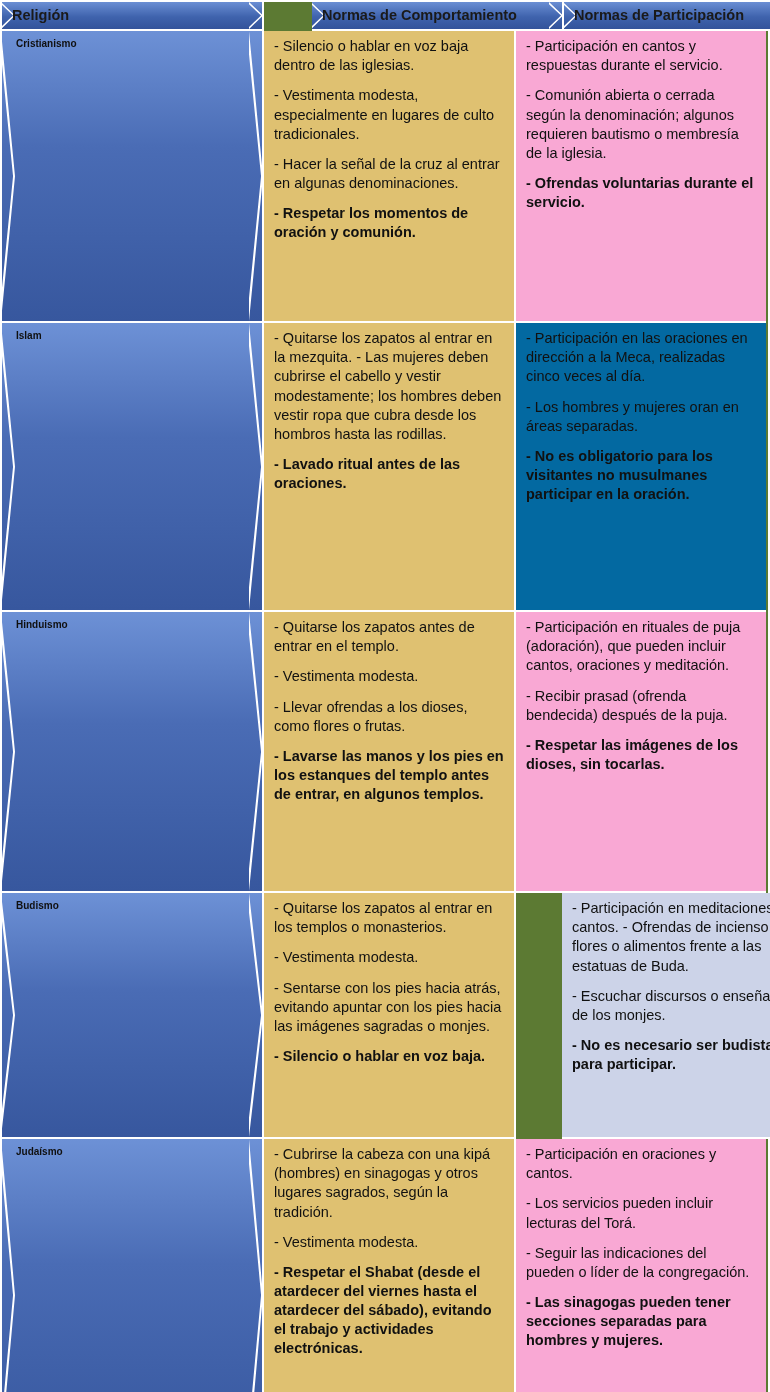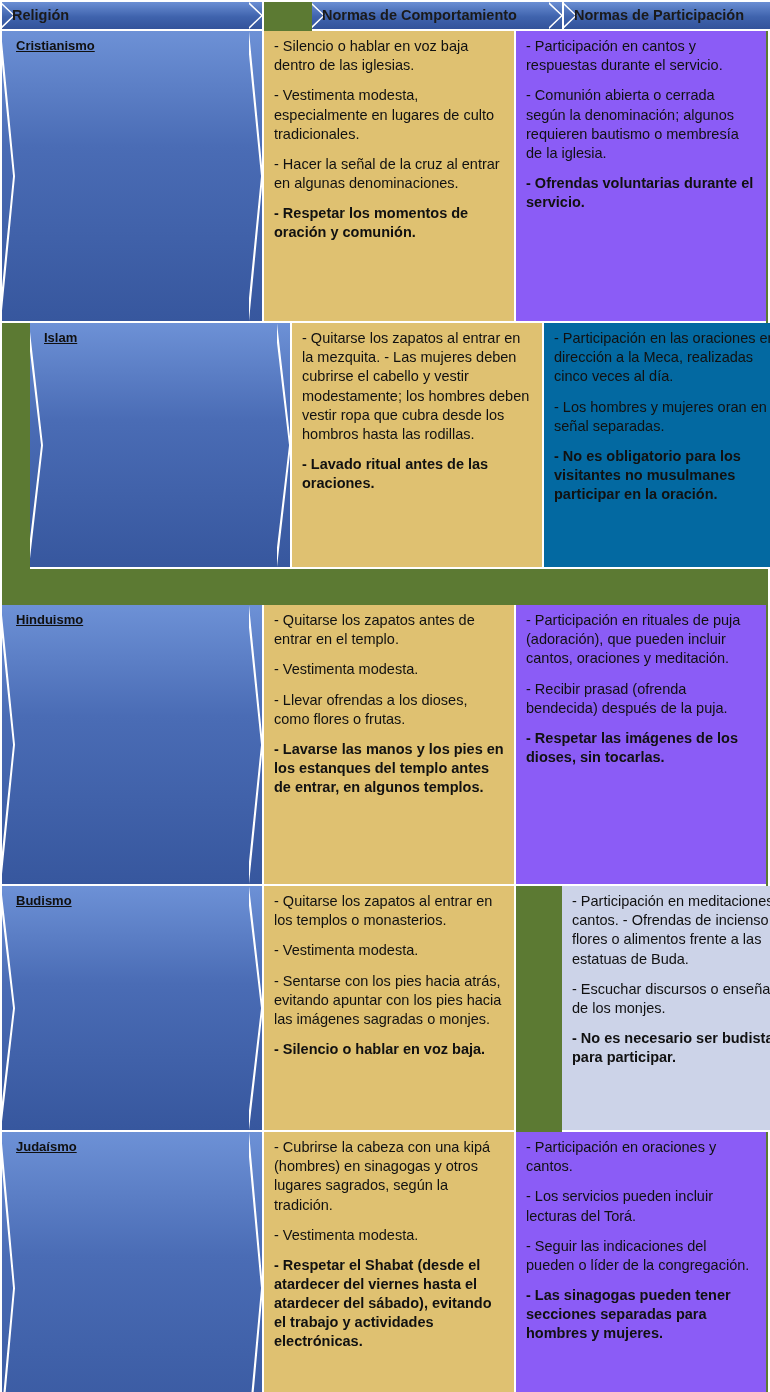--- a/index.html
+++ b/index.html
@@ -94,32 +94,31 @@
     right: -1px;
     background: #ffffff;
     clip-path: polygon(0 0, 100% 50%, 0 100%, 0 92%, 86% 50%, 0 8%);
   }
 
   
   .relig {
     background: linear-gradient(180deg,#6d91d6 0%, #4a6cb5 40%, #37579e 100%);
     font-weight: bold;
     color: #101010;
-    font-size: 13px;
+    font-size: 10px;
     padding-left: 14px;
-    text-decoration: underline;
   }
   .relig .label { position: relative; z-index: 3; }
 
   
   .comp {
     background: #dfc171;
   }
   
-  .part-tan { background: #8b5cf6; }
+  .part-tan { background: #f9a8d4; }
   .part-blue { background: #0369a1; }
   .part-lav { background: #ccd3e8; margin-left: 46px; }
 
   .cell p {
     margin: 0 0 11px 0;
   }
   .cell p:last-child { margin-bottom: 0; font-weight: bold; }
 </style>
 </head>
 <body>
@@ -154,37 +153,37 @@
           <p>- Vestimenta modesta, especialmente en lugares de culto tradicionales.</p>
           <p>- Hacer la señal de la cruz al entrar en algunas denominaciones.</p>
           <p>- Respetar los momentos de oración y comunión.</p>
         </div>
         <div class="cell col-part part-tan">
           <p>- Participación en cantos y respuestas durante el servicio.</p>
           <p>- Comunión abierta o cerrada según la denominación; algunos requieren bautismo o membresía de la iglesia.</p>
           <p>- Ofrendas voluntarias durante el servicio.</p>
         </div>
       </div>
-      <div class="row" style="height: 246px; padding-left: 28px;">
+      <div class="row" style="height: 289px;">
         <div class="cell col-religion relig">
           <div class="arrow-notch left"></div>
           <div class="arrow-notch right"></div>
           <div class="label">Islam</div>
         </div>
         <div class="cell col-comp comp">
           <p>- Quitarse los zapatos al entrar en la mezquita.          - Las mujeres deben cubrirse el cabello y vestir modestamente; los hombres deben vestir ropa que cubra desde los hombros hasta las rodillas.</p>
           <p>- Lavado ritual antes de las oraciones.</p>
         </div>
         <div class="cell col-part part-blue">
           <p>- Participación en las oraciones en dirección a la Meca, realizadas cinco veces al día.</p>
-          <p>- Los hombres y mujeres oran en señal separadas.</p>
+          <p>- Los hombres y mujeres oran en áreas separadas.</p>
           <p>- No es obligatorio para los visitantes no musulmanes participar en la oración.</p>
         </div>
       </div>
-      <div class="row" style="height: 281px; margin-top: 36px;">
+      <div class="row" style="height: 281px;">
         <div class="cell col-religion relig">
           <div class="arrow-notch left"></div>
           <div class="arrow-notch right"></div>
           <div class="label">Hinduismo</div>
         </div>
         <div class="cell col-comp comp">
           <p>- Quitarse los zapatos antes de entrar en el templo.</p>
           <p>- Vestimenta modesta.</p>
           <p>- Llevar ofrendas a los dioses, como flores o frutas.</p>
           <p>- Lavarse las manos y los pies en los estanques del templo antes de entrar, en algunos templos.</p>

